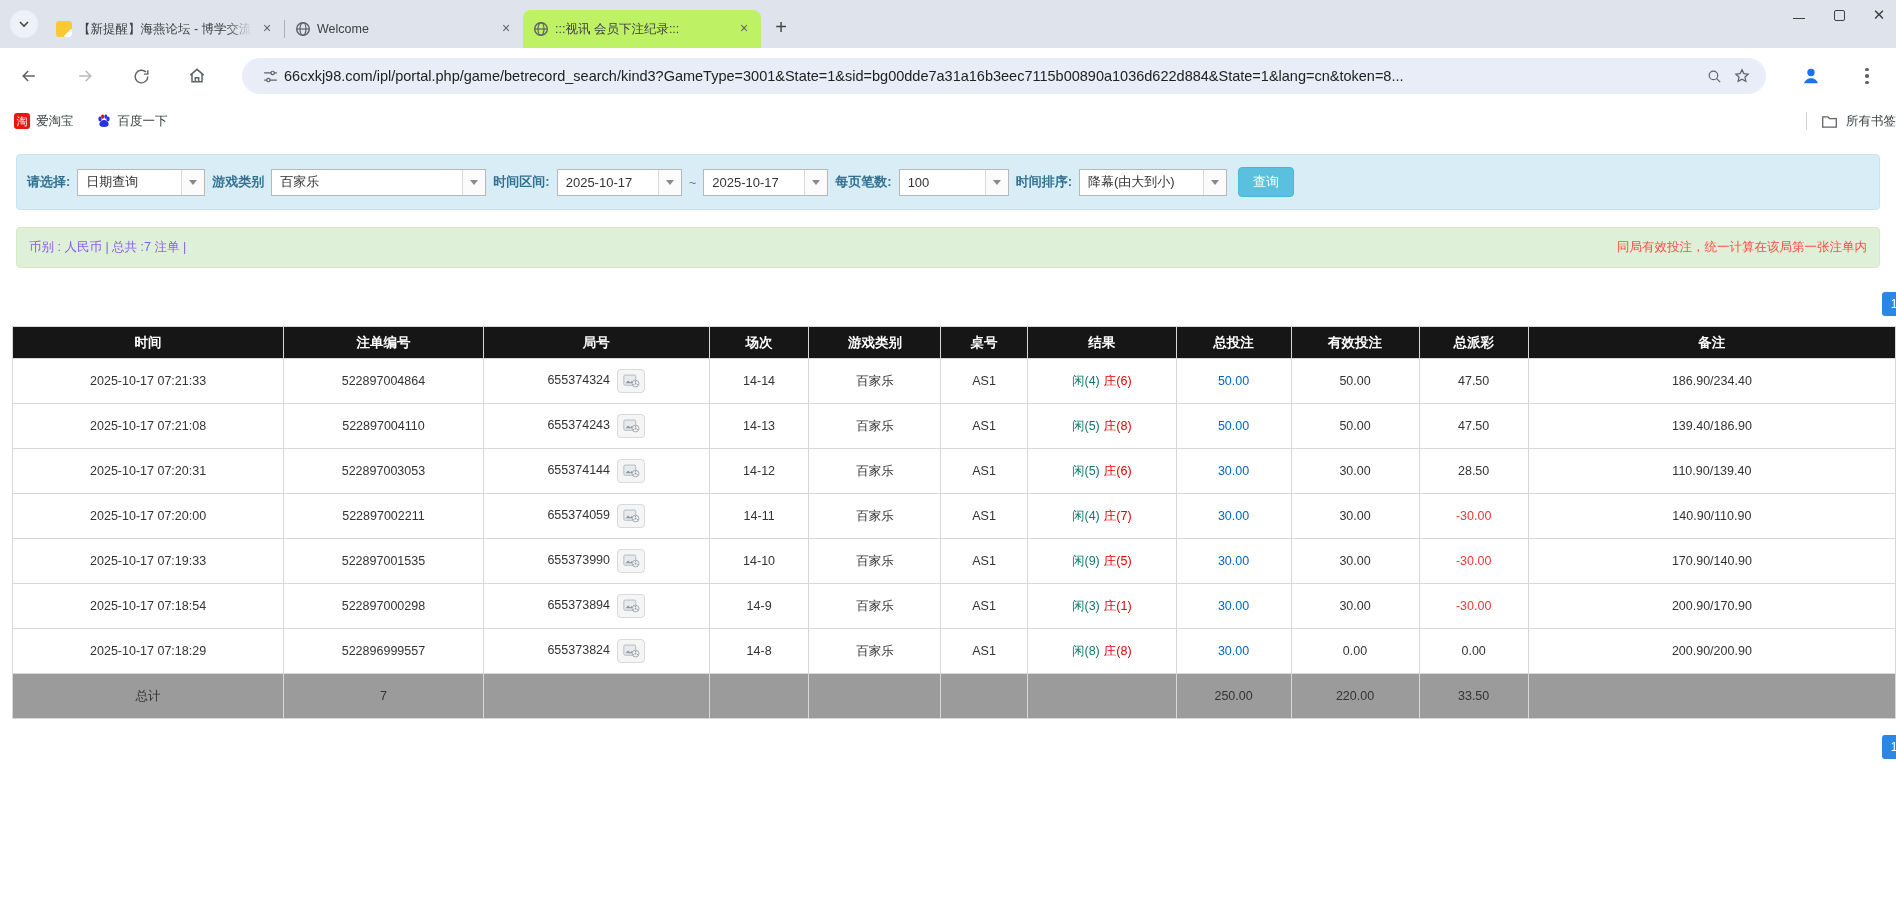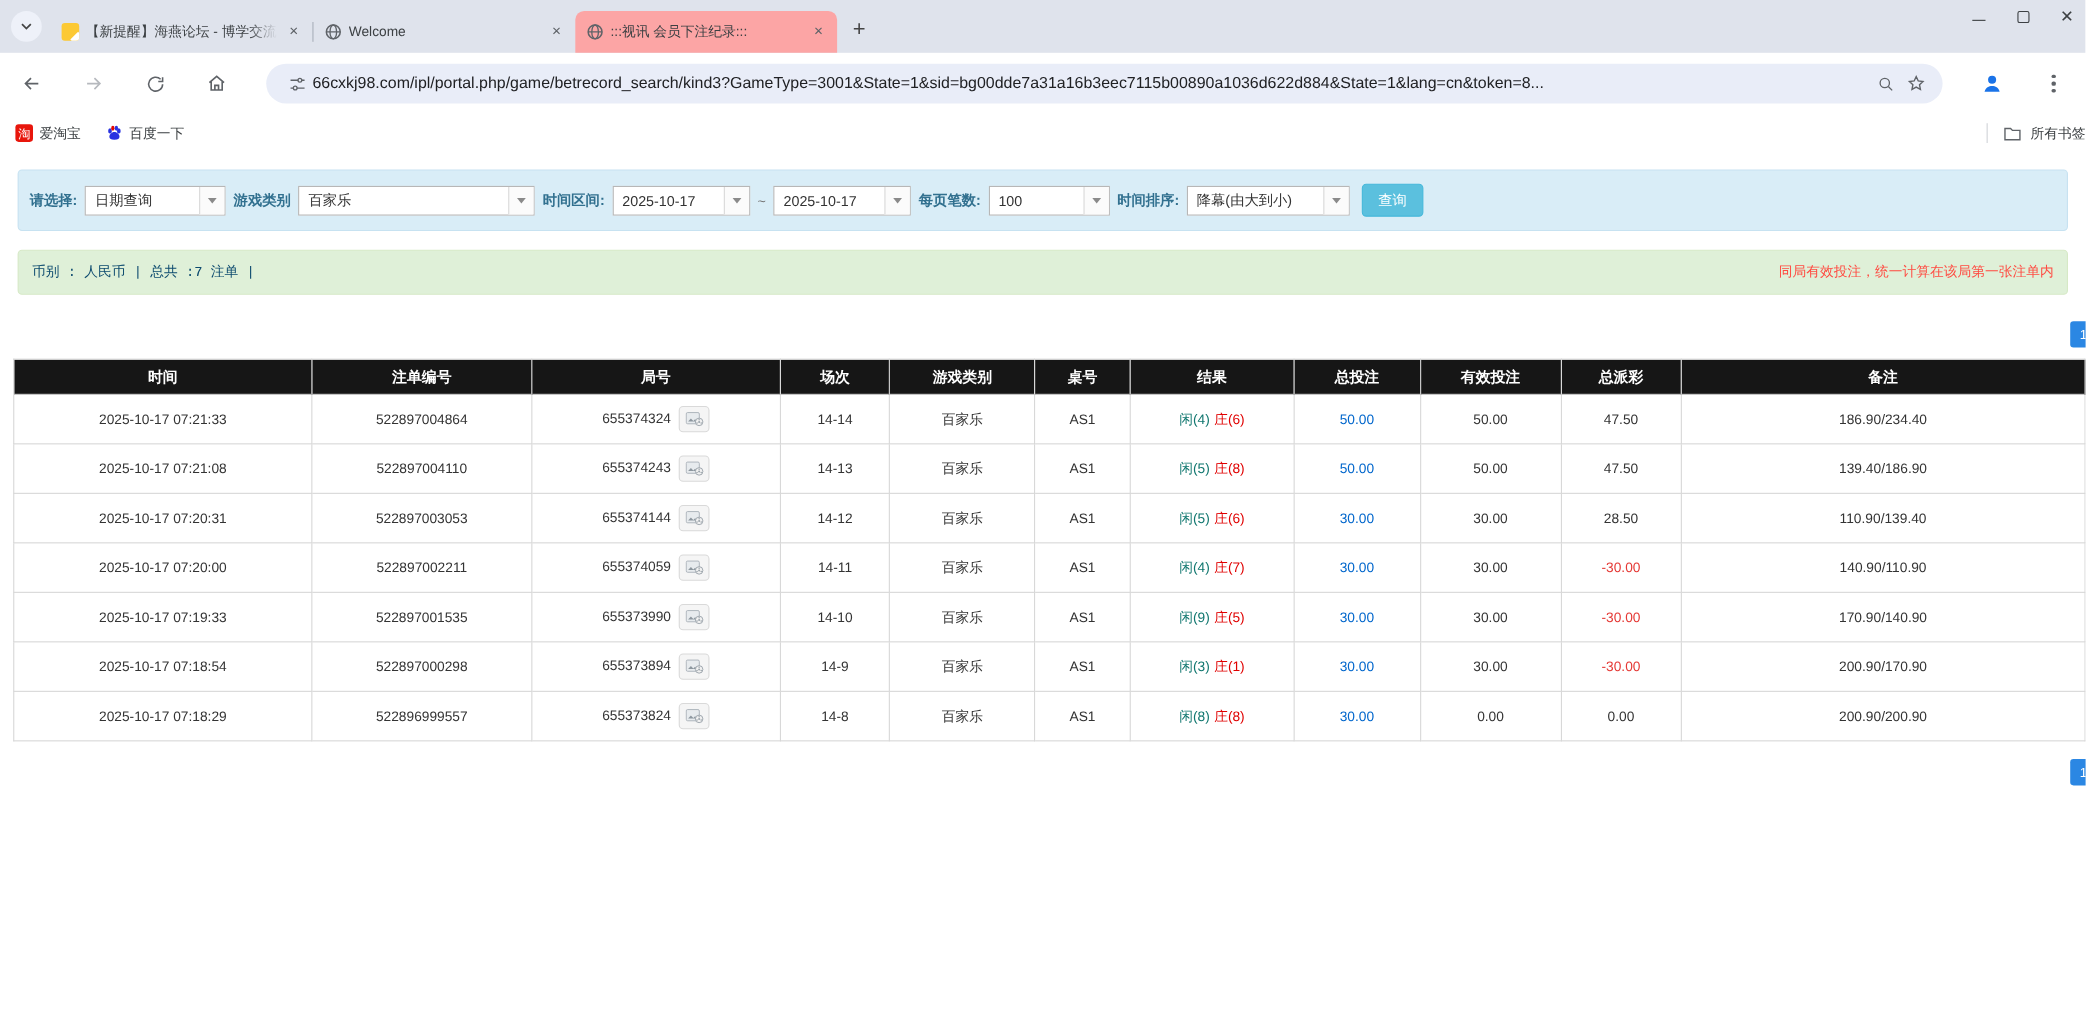--- a/index.html
+++ b/index.html
@@ -5,21 +5,21 @@
   * { box-sizing: border-box; margin: 0; padding: 0; }
   html,body { width:1896px; height:918px; overflow:hidden; background:#fff;
     font-family:"Liberation Sans","DejaVu Sans",sans-serif; }
 
   
   .tabstrip { height:48px; background:#dfe3ec; display:flex; align-items:flex-end; position:relative; }
   .tab-search { width:28px; height:28px; border-radius:50%; background:#eef1f9; margin:0 8px 10px 10px;
     display:flex; align-items:center; justify-content:center; color:#444; }
   .tab { width:238px; height:38px; display:flex; align-items:center; padding:0 8px 0 10px;
     color:#3c4043; font-size:12.5px; border-radius:8px 8px 0 0; position:relative; }
-  .tab.active { background:#fca5a5; }
+  .tab.active { background:#bef264; }
   .tab-title { flex:1; white-space:nowrap; overflow:hidden; margin:0 6px;
     -webkit-mask-image:linear-gradient(90deg,#000 85%,transparent); }
   .tab-close { width:18px; height:18px; line-height:16px; text-align:center; border-radius:50%;
     font-size:14px; color:#5f6368; }
   .tab-divider { width:1px; height:18px; background:#aab0ba; margin-bottom:10px; }
   .favicon { width:16px; height:16px; flex:0 0 16px; }
   .fav-note { background:#fcc934; border-radius:3px; position:relative; overflow:hidden; }
   .fav-note:after { content:""; position:absolute; right:-4px; bottom:-4px; width:10px; height:10px;
     background:#fff; transform:rotate(45deg); }
   .newtab { width:28px; height:28px; margin:0 0 7px 6px; display:flex; align-items:center;
@@ -67,21 +67,21 @@
   .caret { width:0; height:0; border-left:4px solid transparent; border-right:4px solid transparent;
     border-top:5px solid #8a8a8a; }
   .w-query { width:128px;text-align:center; } .w-game { width:215px; } .w-date { width:125px; }
   .w-size { width:110px;justify-content:flex-end; } .w-sort { width:148px; }
   .tilde { color:#777; }
   .search-btn { background:#5bc0de; border:1px solid #46b8da; color:#fff; font-size:13px;
     padding:5px 14px; border-radius:4px; margin-left:4px; }
 
   .summary { margin:14px 16px 0; background:#dff0d8; border:1px solid #d6e9c6; border-radius:4px;
     padding:11px 12px; display:flex; justify-content:space-between; font-size:12.5px; }
-  .summary .left { color:#0c4a6e;font-family:Liberation Mono, monospace; }
+  .summary .left { color:#8b5cf6; }
   .summary .notice { color:#ff4b42; white-space:nowrap; }
 
   .pagerow { position:relative; height:24px; margin-top:24px; }
   .pagerow.bottom { margin-top:16px; }
   .pagebtn { position:absolute; right:-10px; top:0; width:24px; height:24px; background:#2b87e3;
     color:#fff; font-size:12px; text-align:center; line-height:24px; border-radius:3px; }
 
   table.bets { border-collapse:collapse; table-layout:fixed; width:calc(100% - 12px);
     margin:10px 0 12px 12px; }
   table.bets th { background:#161616; color:#fff; font-size:13.5px; font-weight:bold; height:32px;
@@ -470,19 +470,32 @@
           <td>百家乐</td>
           <td>AS1</td>
           <td><span class="res-player">闲(8)</span><span class="res-banker">庄(8)</span></td>
           <td><span class="betlink">30.00</span></td>
           <td>0.00</td>
           <td><span class="">0.00</span></td>
           <td>200.90/200.90</td>
         </tr>
       </tbody>
     <tfoot id="tfoot">
+        <tr>
+          <td>总计</td>
+          <td>7</td>
+          <td></td>
+          <td></td>
+          <td></td>
+          <td></td>
+          <td></td>
+          <td>250.00</td>
+          <td>220.00</td>
+          <td>33.50</td>
+          <td></td>
+        </tr>
       </tfoot>
   </table>
 
   <div class="pagerow bottom">
     <span class="pagebtn">1</span>
   </div>
 </div>
 
 </body></html>

